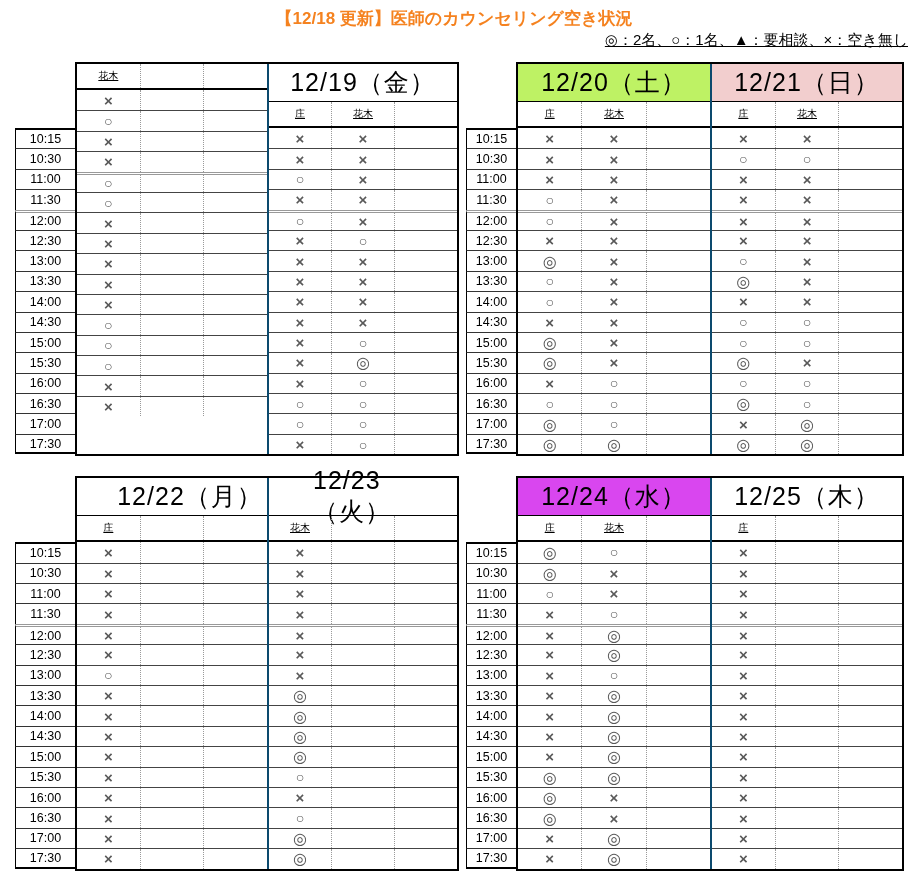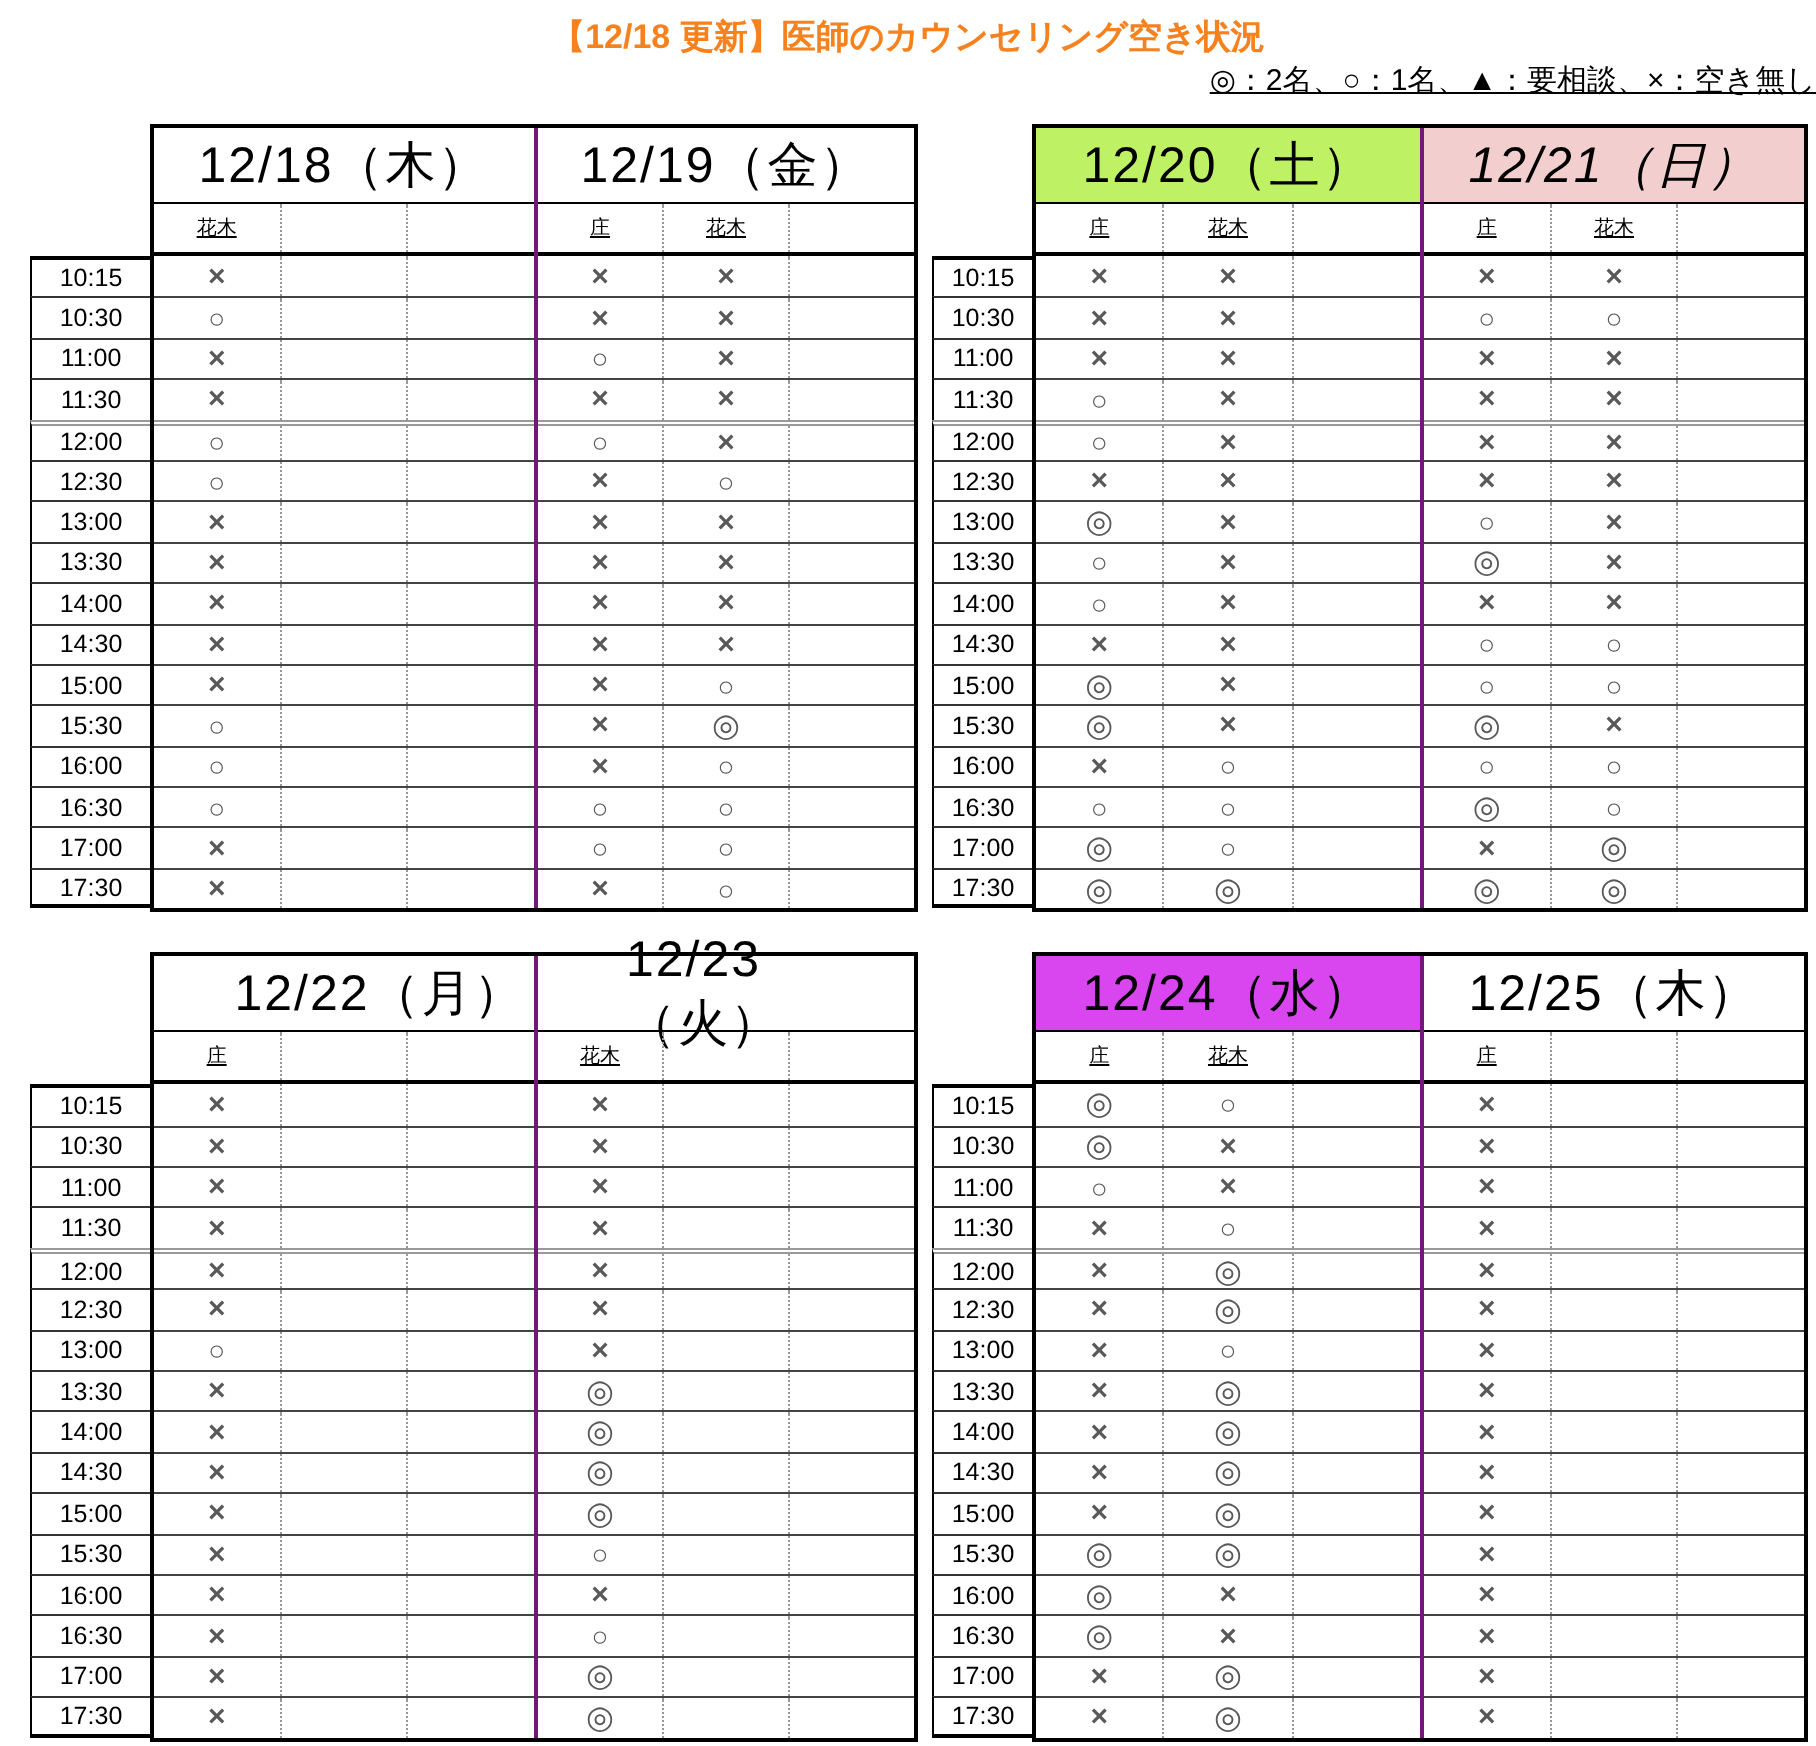--- a/index.html
+++ b/index.html
@@ -24,21 +24,21 @@
     height:20.4px; border-left:1px solid #000; border-top:1px solid #333;
     display:flex; align-items:center; justify-content:center; font-size:12.5px;
   }
   .time-cell.first { border-top:2px solid #000; }
   .time-cell.last  { border-bottom:2px solid #000; }
   .time-cell.split { border-top:3px double #999; }
 
   .dates { display:flex; border:2px solid #000; }
   .date-table { width:190px; flex:none; display:flex; flex-direction:column; background:#fff; }
   .group.right .date-table { width:192px; }
-  .date-table + .date-table { border-left:2px solid #701a75; }
+  .date-table + .date-table { border-left:2px solid #0c4a6e; }
 
   .date-header {
     height:38px; border-bottom:1px solid #000;
     display:flex; align-items:center; justify-content:center;
     font-size:25px; letter-spacing:1px;
   }
   .doctor-row { height:26px; border-bottom:2px solid #000; display:flex; }
   .cell { flex:1 1 0; min-width:0; display:flex; align-items:center; justify-content:center; }
   .cell.dotted { border-left:1px dotted #999; }
   .doctor-cell { font-size:10px;text-decoration:underline; }
@@ -75,21 +75,20 @@
             <div class="time-cell">14:30</div>
             <div class="time-cell">15:00</div>
             <div class="time-cell">15:30</div>
             <div class="time-cell">16:00</div>
             <div class="time-cell">16:30</div>
             <div class="time-cell">17:00</div>
             <div class="time-cell last">17:30</div>
           </div>
           <div class="dates">
             <div class="date-table">
-              <div class="date-header" style="background: rgb(255, 255, 255);">12/18（木）</div>
               <div class="doctor-row">
                 <div class="cell doctor-cell">花木</div>
                 <div class="cell doctor-cell dotted"></div>
                 <div class="cell doctor-cell dotted"></div>
               </div>
               <div class="data-row">
                 <div class="cell data-cell x">×</div>
                 <div class="cell data-cell dotted"></div>
                 <div class="cell data-cell dotted"></div>
               </div>
@@ -362,21 +361,21 @@
                 <div class="cell data-cell dotted o">○</div>
                 <div class="cell data-cell dotted"></div>
               </div>
               <div class="data-row">
                 <div class="cell data-cell oo">◎</div>
                 <div class="cell data-cell dotted oo">◎</div>
                 <div class="cell data-cell dotted"></div>
               </div>
             </div>
             <div class="date-table">
-              <div class="date-header" style="background: rgb(242, 206, 206); font-style: italic;">12/21（日）</div>
+              <div class="date-header" style="background: rgb(242, 206, 206);">12/21（日）</div>
               <div class="doctor-row">
                 <div class="cell doctor-cell">庄</div>
                 <div class="cell doctor-cell dotted">花木</div>
                 <div class="cell doctor-cell dotted"></div>
               </div>
               <div class="data-row">
                 <div class="cell data-cell x">×</div>
                 <div class="cell data-cell dotted x">×</div>
                 <div class="cell data-cell dotted"></div>
               </div>

